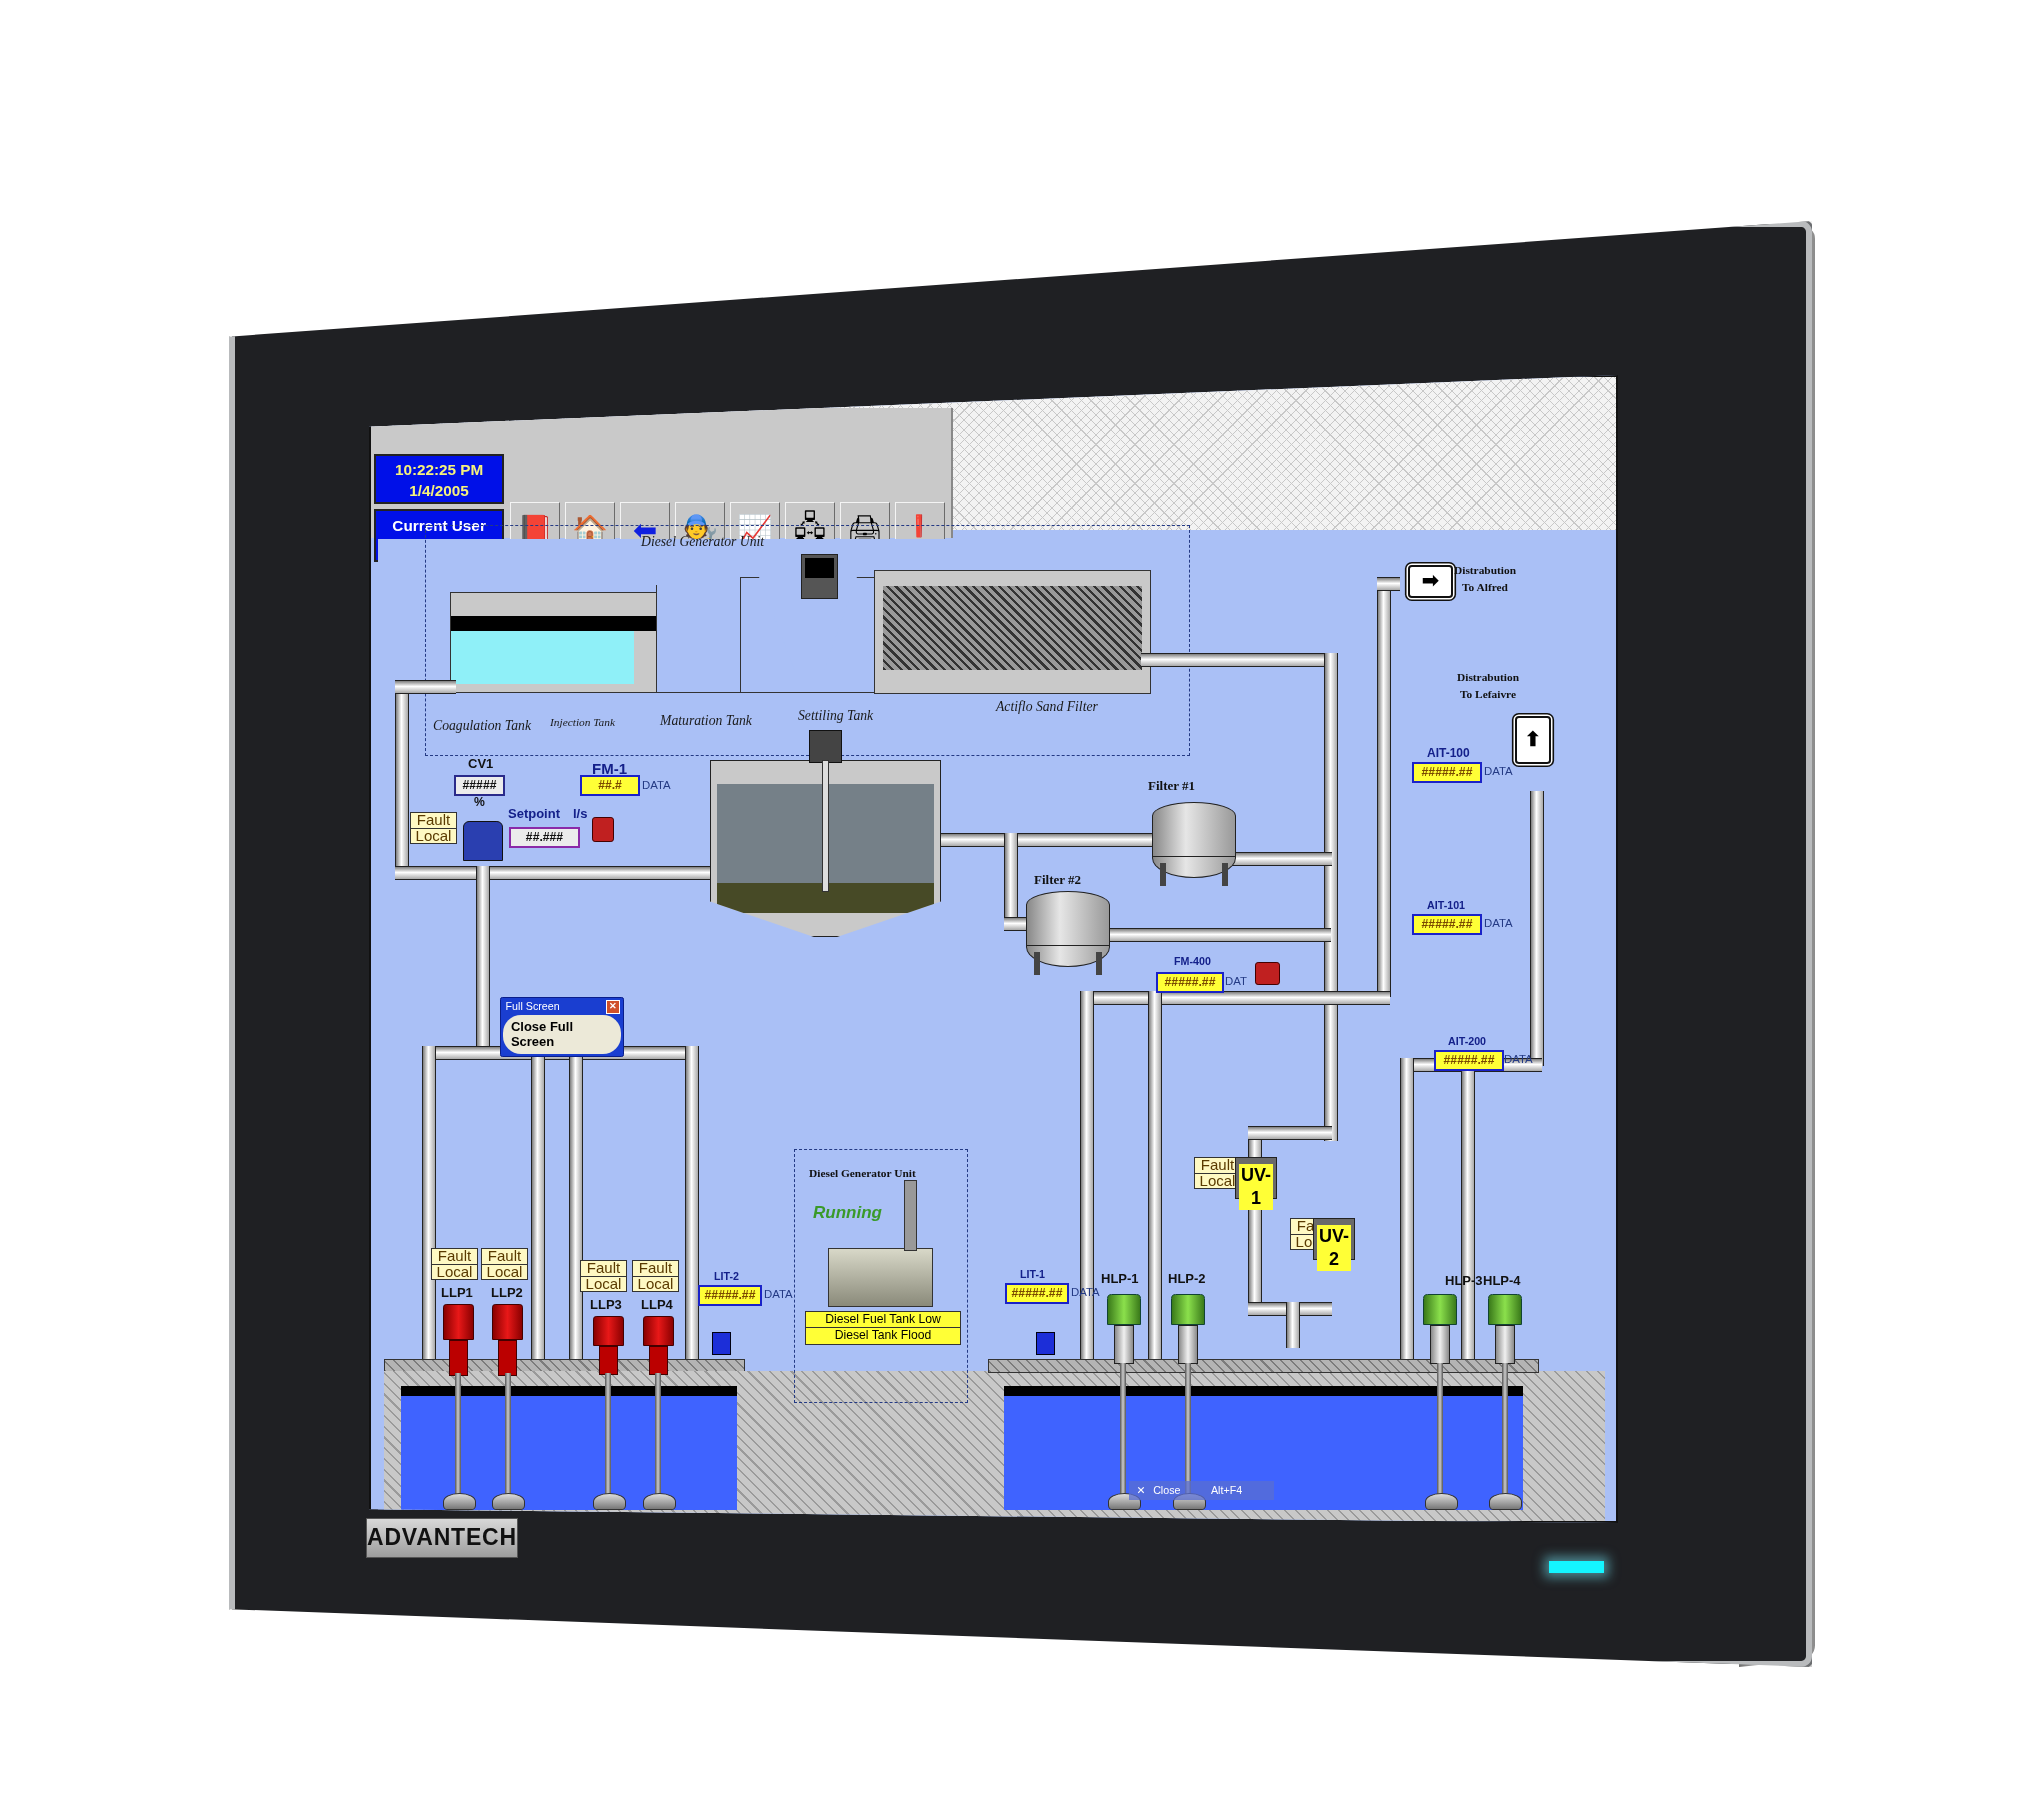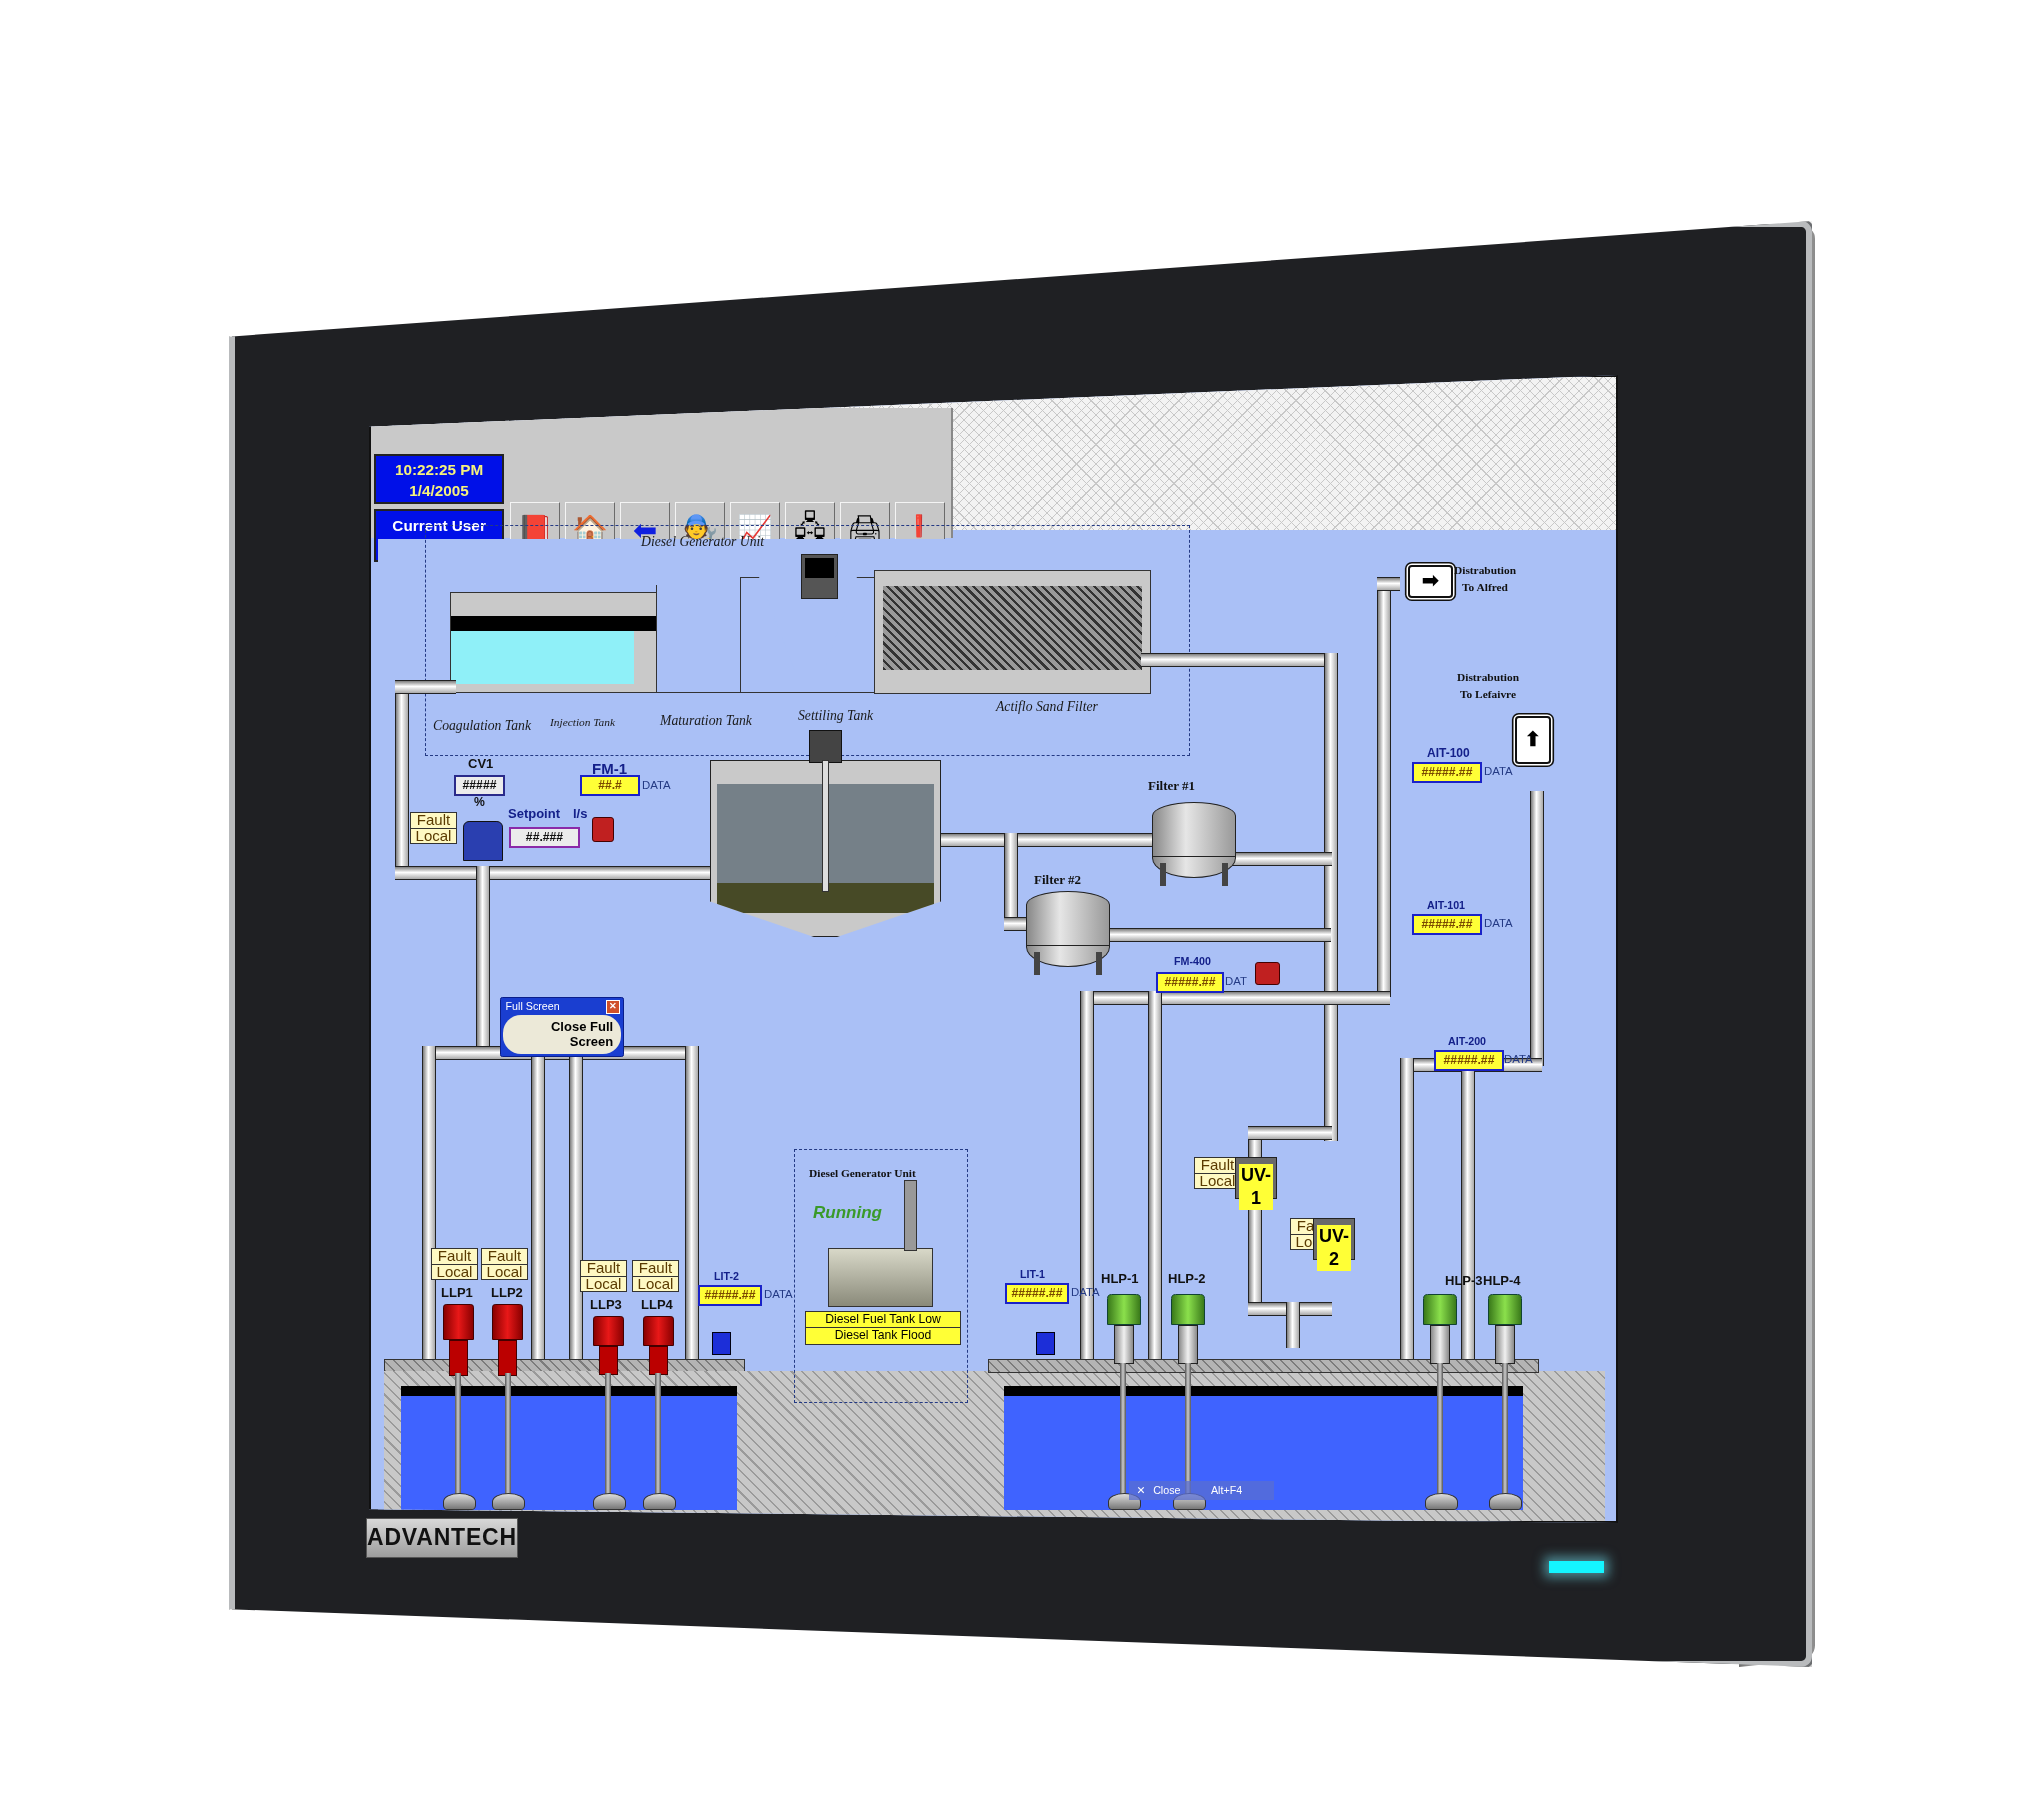--- a/index.html
+++ b/index.html
@@ -39,21 +39,21 @@
   .pump-red .b{width:17px;margin:0 auto;height:34px;background:#b00;border:0.8px solid #400;}
   .pump-green{position:absolute;width:34px;height:69px;}
   .pump-green .h{height:29px;background:linear-gradient(90deg,#3a7a1a,#8be04c,#3a7a1a);border:0.8px solid #143;border-radius:4.6px 4.6px 0 0;}
   .pump-green .b{width:18.3px;margin:0 auto;height:37px;background:linear-gradient(90deg,#8a8a8a,#f0f0f0,#8a8a8a);border:0.8px solid #222;}
   .shaft{position:absolute;width:6.1px;background:linear-gradient(90deg,#555,#ccc,#555);}
   .foot{position:absolute;width:30.5px;height:15.3px;background:linear-gradient(#ddd,#777);border-radius:50% 50% 4.6px 4.6px;border:0.8px solid #333;}
   .sensor{position:absolute;width:17px;height:21.4px;background:#1c2ed8;border:0.8px solid #001;}
   .dialog{position:absolute;background:#1a3ed0;border:1.5px solid #0a1e8a;border-radius:2.3px;}
   .dialog .t{color:#fff;font-size:10.7px;padding:1.5px 4.6px;height:13.7px;line-height:13.7px;position:relative;}
   .dialog .x{position:absolute;right:3.1px;top:1.5px;width:12.2px;height:12.2px;background:#d0502a;color:#fff;border:0.8px solid #fff;font-size:9.2px;line-height:10.7px;text-align:center;font-weight:bold;}
-  .dialog .c{background:#ece9d8;margin:0 2.3px 2.3px;font-weight:bold;font-size:13px;padding:4.6px 7.6px;text-align:right;border-radius:18px;}
+  .dialog .c{background:#ece9d8;margin:0 2.3px 2.3px;font-weight:bold;font-size:13px;padding:4.6px 7.6px;text-align:left;border-radius:18px;}
   .ctx{position:absolute;background:rgba(90,110,210,.75);color:#fff;font-size:10.7px;padding:3.1px 7.6px;}
   .filter{position:absolute;width:84px;height:84px;}
   .filter .body{height:53px;background:linear-gradient(90deg,#888,#e6e6e6 40%,#999);border:1.5px solid #222;border-radius:50% 50% 0 0/13.7px 13.7px 0 0;}
   .filter .bot{height:20px;background:linear-gradient(90deg,#888,#e6e6e6 40%,#999);border:1.5px solid #222;border-top:none;border-radius:0 0 50% 50%/0 0 20px 20px;}
   .legs{position:absolute;bottom:0;left:7.6px;right:7.6px;height:23px;border-left:6.1px solid #444;border-right:6.1px solid #444;}
   .uv{position:absolute;width:40px;height:40px;background:#6a6a6a;border:1.5px solid #222;}
   .uv span{display:block;margin:6.1px 3.1px;background:#ffff36;font-weight:bold;font-size:18px;text-align:center;line-height:23px;}
   .dist-btn{position:absolute;background:#fff;border:2.3px solid #111;border-radius:3.8px;box-shadow:0 0 0 1.5px #fff,0 0 0 3.1px #111;font-size:20px;font-weight:bold;text-align:center;cursor:pointer;}
   .logo{position:absolute;left:366px;top:1518px;width:150px;height:38px;background:linear-gradient(#d8d8d8,#9d9d9d);border:1.5px solid #555;font-weight:bold;font-size:23px;color:#111;text-align:center;line-height:37px;letter-spacing:0.8px;}
   .led{position:absolute;left:1549px;top:1561px;width:55px;height:12.2px;background:#14f5ff;box-shadow:0 0 10.7px 4.6px rgba(120,240,255,.5);}

